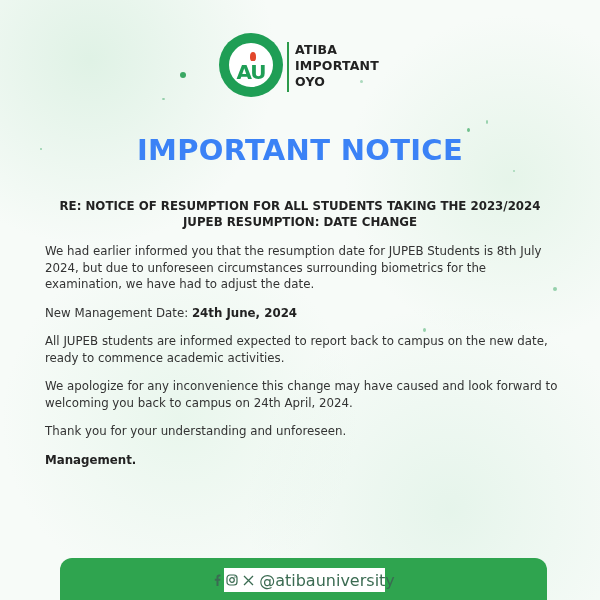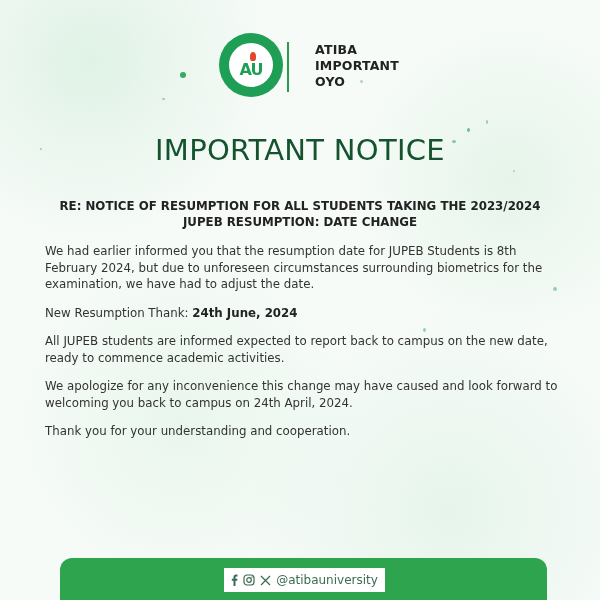--- a/index.html
+++ b/index.html
@@ -27,54 +27,54 @@
     .logo-inner {
       position: absolute; left: 8px; top: 8px; width: 48px; height: 48px;
       border-radius: 50%; background: #ffffff; border: 2px solid #1f9e55; box-sizing: border-box;
     }
     .logo-flame {
       position: absolute; left: 21px; top: 9px; width: 6px; height: 9px;
       background: #e2472b; border-radius: 50% 50% 40% 40%;
     }
     .logo-text {
       position: absolute; left: 0; right: 0; top: 17px; text-align: center;
-      font-family: "DejaVu Sans", sans-serif; font-weight: bold; font-size: 16px; color: #1f9e55;
+      font-family: "DejaVu Sans", sans-serif; font-weight: bold; font-size: 20px; color: #1f9e55;
       letter-spacing: -1px;
     }
     .divider { position: absolute; left: 287px; top: 42px; width: 2px; height: 50px; background: #2c9a4b; }
     .uni-name {
       position: absolute; left: 295px; top: 42px;
       font-family: "DejaVu Sans", sans-serif; font-weight: bold; font-size: 12.5px; line-height: 16px;
       color: #222; letter-spacing: 0.2px;
     }
-    .uni-name div { white-space: nowrap; margin-left: 20px; }
+    .uni-name div { white-space: nowrap; }
     .title {
       position: absolute; left: 0; right: 0; top: 133px; text-align: center;
-      font-family: "DejaVu Sans", sans-serif; font-weight: normal; font-size: 29px;
-      color: #14532d; letter-spacing: 0.3px;
+      font-family: "DejaVu Sans", sans-serif; font-weight: bold; font-size: 29px;
+      color: #3b82f6; letter-spacing: 0.3px;
     }
     .re-heading {
       position: absolute; left: 40px; width: 520px; top: 198px; text-align: center;
       font-family: "DejaVu Sans", sans-serif; font-weight: bold; font-size: 11.8px; line-height: 16px;
       color: #222;
     }
     .body {
       position: absolute; left: 45px; width: 520px; top: 243px;
       font-family: "DejaVu Sans", sans-serif; font-size: 11.8px; line-height: 16.5px; color: #333;
     }
     .body p { margin: 0 0 12px 0; }
     .body b { color: #222; }
     .footer-bar {
       position: absolute; left: 60px; width: 487px; top: 558px; height: 60px;
       background: #2fa44f; border-radius: 12px 12px 0 0;
     }
     .handle-box {
       position: absolute; left: 224px; top: 568px; width: 161px; height: 24px;
       background: #ffffff; display: flex; align-items: center; justify-content: center; gap: 5px;
-      font-family: "DejaVu Sans", sans-serif; font-size: 12px; color: #3b6b52;
+      font-family: "DejaVu Sans", sans-serif; font-size: 16px; color: #3b6b52;
     }
     .ico { display: inline-flex; align-items: center; justify-content: center; color: #3b6b52; }
   </style>
 </head>
 <body>
 
 <div class="bg"></div>
 
 <div class="speck" style="left:180px;top:72px;width:6px;height:6px;"></div>
 <div class="speck" style="left:162px;top:98px;width:3px;height:2px;opacity:.5"></div>
@@ -103,27 +103,28 @@
 </div>
 
 <div class="title">IMPORTANT NOTICE</div>
 
 <div class="re-heading">
   <div>RE: NOTICE OF RESUMPTION FOR ALL STUDENTS TAKING THE 2023/2024</div>
   <div>JUPEB RESUMPTION: DATE CHANGE</div>
 </div>
 
 <div class="body">
-  <p>We had earlier informed you that the resumption date for JUPEB Students is 8th February 2024, but due to unforeseen circumstances surrounding biometrics for the examination, we have had to adjust the date.</p>
+  <p>We had earlier informed you that the resumption date for JUPEB Students is 8th July 2024, but due to unforeseen circumstances surrounding biometrics for the examination, we have had to adjust the date.</p>
   <p>
-    <span>New Resumption Thank: </span><b>24th June, 2024</b>
+    <span>New Management Date: </span><b>24th June, 2024</b>
   </p>
   <p>All JUPEB students are informed expected to report back to campus on the new date, ready to commence academic activities.</p>
   <p>We apologize for any inconvenience this change may have caused and look forward to welcoming you back to campus on 24th April, 2024.</p>
-  <p>Thank you for your understanding and cooperation.</p>
+  <p>Thank you for your understanding and unforeseen.</p>
+  <p><b>Management.</b></p>
 </div>
 
 <div class="footer-bar"></div>
 <div class="handle-box">
   <span class="ico">
     <svg width="7" height="12" viewBox="0 0 7 12">
         <path d="M4.5 12V6.8h1.7l.3-2H4.5V3.5c0-.6.2-1 1-1h1V.7C6.3.6 5.7.5 5 .5 3.5.5 2.5 1.4 2.5 3v1.8H.8v2h1.7V12z" fill="#3b6b52"></path>
       </svg>
   </span>
   <span class="ico">

